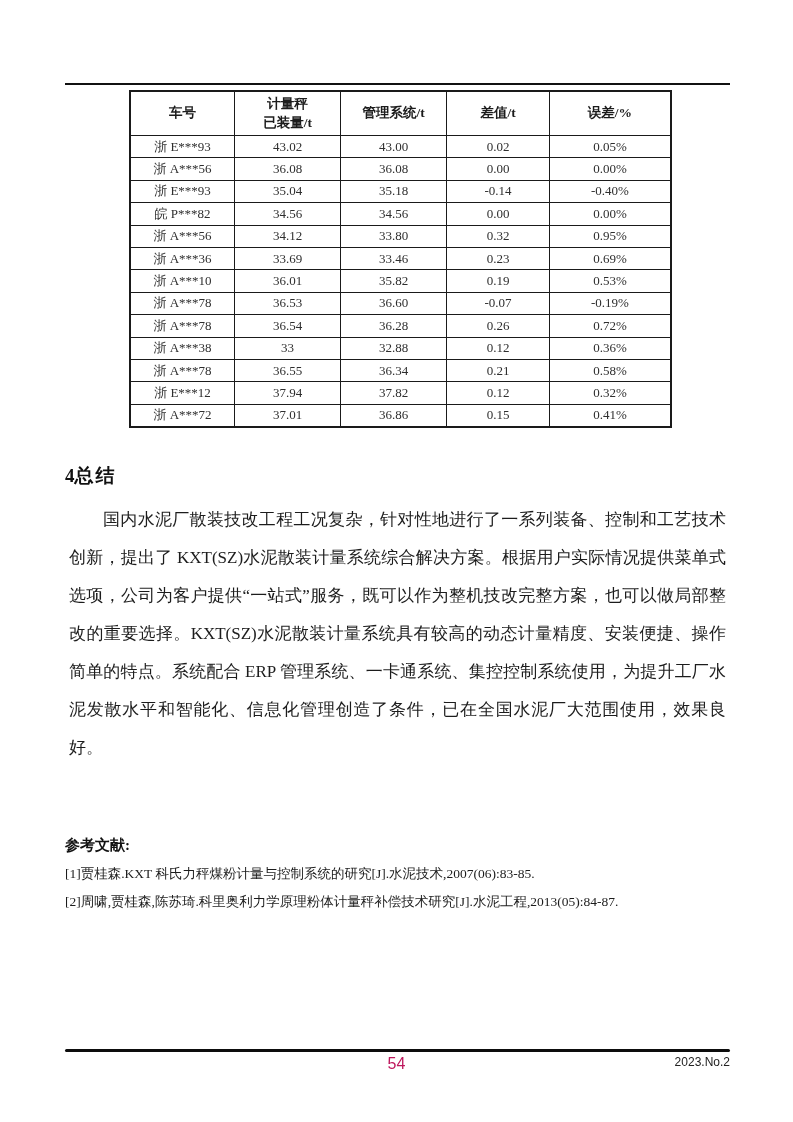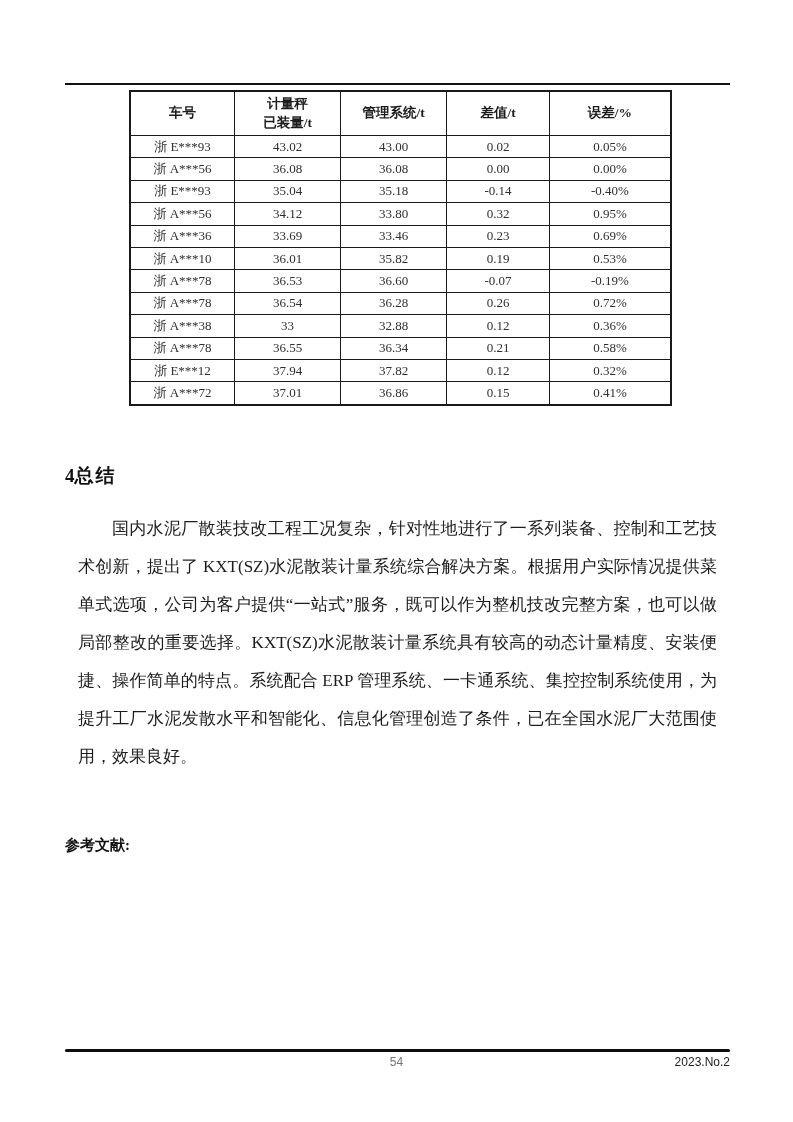--- a/index.html
+++ b/index.html
@@ -73,21 +73,21 @@
     font-size: 19px;
     font-weight: bold;
     color: #111;
   }
   .section-heading .sec-title { margin-left: 0; letter-spacing: 2px; }
 
   
   .summary-paragraph {
     position: absolute;
     top: 497px; left: 65px; right: 63px;
-    margin: 13px;
+    margin: 4px;
     font-size: 17px;
     line-height: 38px;
     text-align: justify;
     text-indent: 2em;
     color: #1c1c1c;
   }
 
   
   .references-heading {
     position: absolute;
@@ -110,22 +110,22 @@
     top: 1049px; left: 65px; right: 63px;
     height: 2.5px;
     background: #0d0d0d;
     border-radius: 2px;
   }
   .footer-page {
     position: absolute;
     top: 1055px; left: 0; right: 0;
     text-align: center;
     font-family: "Liberation Sans", "DejaVu Sans", sans-serif;
-    font-size: 12px;
-    color: #737373;
+    font-size: 16px;
+    color: #be185d;
   }
   .footer-issue {
     position: absolute;
     top: 1055px; right: 63px;
     font-family: "Liberation Sans", "DejaVu Sans", sans-serif;
     font-size: 12px;
     color: #222;
   }
 </style>
 </head>
@@ -165,20 +165,27 @@
           <td class="col-5">0.00%</td>
         </tr>
         <tr>
           <td class="col-1">浙 E***93</td>
           <td class="col-2">35.04</td>
           <td class="col-3">35.18</td>
           <td class="col-4">-0.14</td>
           <td class="col-5">-0.40%</td>
         </tr>
         <tr>
+          <td class="col-1">皖 P***82</td>
+          <td class="col-2">34.56</td>
+          <td class="col-3">34.56</td>
+          <td class="col-4">0.00</td>
+          <td class="col-5">0.00%</td>
+        </tr>
+        <tr>
           <td class="col-1">浙 A***56</td>
           <td class="col-2">34.12</td>
           <td class="col-3">33.80</td>
           <td class="col-4">0.32</td>
           <td class="col-5">0.95%</td>
         </tr>
         <tr>
           <td class="col-1">浙 A***36</td>
           <td class="col-2">33.69</td>
           <td class="col-3">33.46</td>
@@ -238,20 +245,24 @@
   </table>
 
   <h2 class="section-heading">
     <span class="sec-num">4</span><span class="sec-title">总结</span>
   </h2>
 
   <p class="summary-paragraph">国内水泥厂散装技改工程工况复杂，针对性地进行了一系列装备、控制和工艺技术创新，提出了 KXT(SZ)水泥散装计量系统综合解决方案。根据用户实际情况提供菜单式选项，公司为客户提供“一站式”服务，既可以作为整机技改完整方案，也可以做局部整改的重要选择。KXT(SZ)水泥散装计量系统具有较高的动态计量精度、安装便捷、操作简单的特点。系统配合 ERP 管理系统、一卡通系统、集控控制系统使用，为提升工厂水泥发散水平和智能化、信息化管理创造了条件，已在全国水泥厂大范围使用，效果良好。</p>
 
   <div class="references-heading">参考文献:</div>
 
+  <div class="references-list">
+      <div>[1]贾桂森.KXT 科氏力秤煤粉计量与控制系统的研究[J].水泥技术,2007(06):83-85.</div>
+      <div>[2]周啸,贾桂森,陈苏琦.科里奥利力学原理粉体计量秤补偿技术研究[J].水泥工程,2013(05):84-87.</div>
+    </div>
 
   <div class="footer-rule"></div>
 
   <div class="footer-page">54</div>
 
   <div class="footer-issue">2023.No.2</div>
 
 </div>
 
 </body></html>

